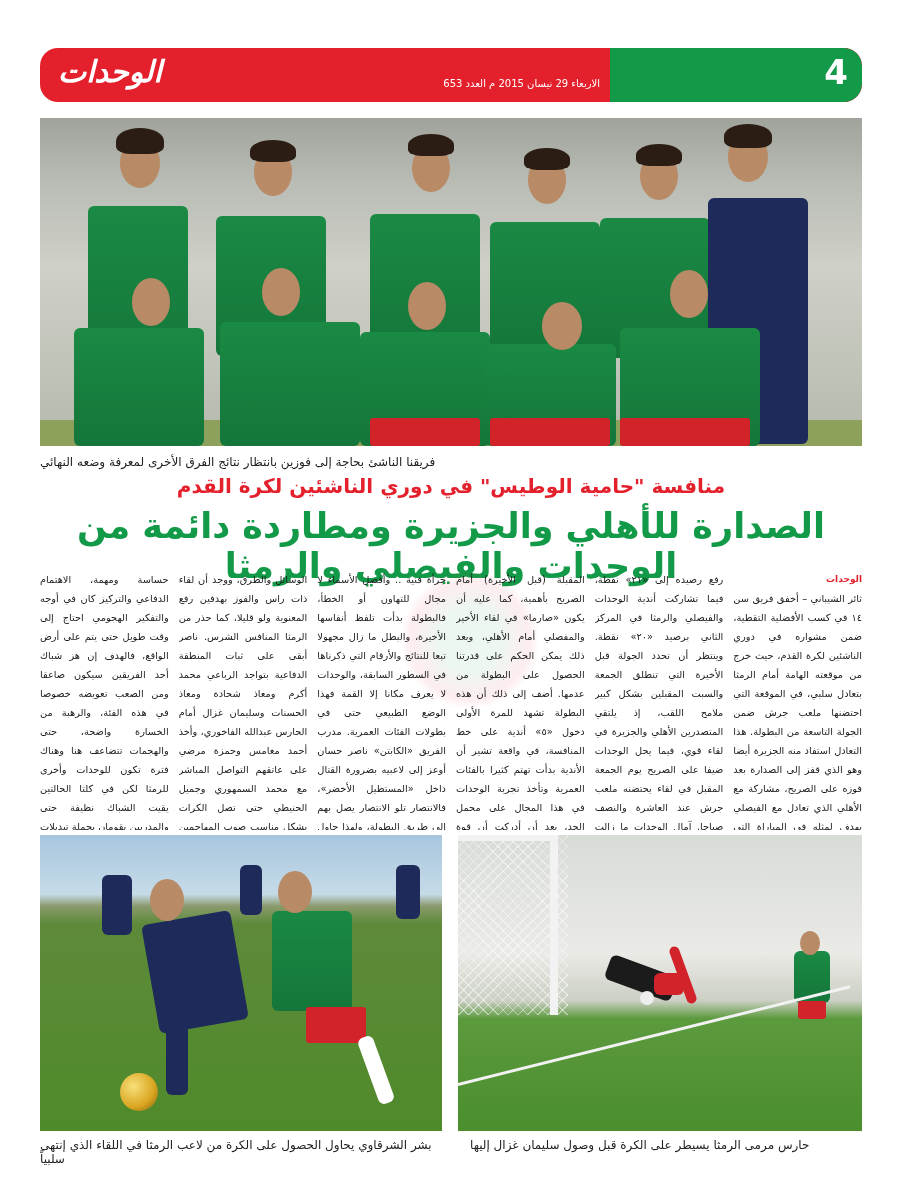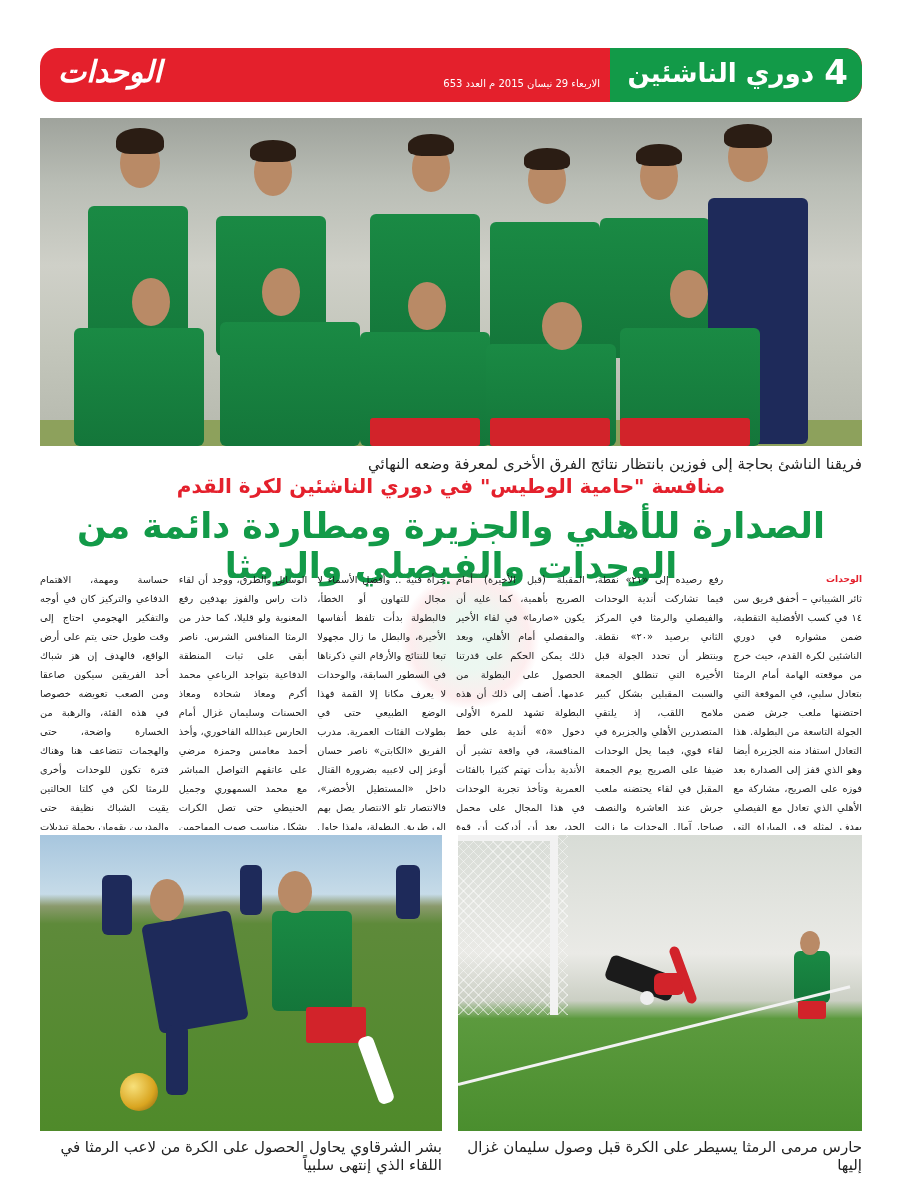--- a/index.html
+++ b/index.html
@@ -18,21 +18,21 @@
   .photo-top { left: 40px; top: 118px; width: 822px; height: 328px;
     background: linear-gradient(180deg, #9fa39c 0%, #b9bdb5 20%, #cfd0c8 45%, #c3c6bb 70%, #b5b8ad 100%); }
   .photo-top .turf { position: absolute; left: 0; bottom: 0; width: 100%; height: 26px; background: #8da15c; }
   .player { position: absolute; border-radius: 6px; }
   .jersey-g { background: linear-gradient(180deg, #1a8a44, #14763a); }
   .jersey-b { background: #1e2a5a; }
   .head { position: absolute; border-radius: 50%; background: #b98a66; }
   .hair { position: absolute; border-radius: 50% 50% 30% 30%; background: #2b1d14; }
   .shorts-r { position: absolute; background: #d2232a; border-radius: 3px; }
 
-  .caption { position: absolute; font-size: 15px; color: #222; direction: rtl; text-align: right; }
+  .caption { position: absolute; font-size: 12px; color: #222; direction: rtl; text-align: left; }
 
   
   .kicker { position: absolute; left: 40px; top: 474px; width: 822px; text-align: center; color: #e4202c; font-size: 20px; font-weight: bold; direction: rtl; }
   .headline { position: absolute; left: 40px; top: 506px; width: 822px; text-align: center; color: #129a48; font-size: 35px; font-weight: bold; direction: rtl; letter-spacing: -0.5px; }
 
   
   .columns { position: absolute; left: 40px; top: 570px; width: 822px; height: 260px; direction: rtl; display: flex; gap: 10px; }
   .col { flex: 1; font-size: 9.8px; line-height: 19px; text-align: justify; color: #1a1a1a; direction: rtl; overflow: hidden; }
   .byline { color: #e4202c; font-size: 9px; font-weight: bold; display: block; }
   .watermark { position: absolute; left: 400px; top: 570px; width: 140px; height: 140px; border-radius: 50%; opacity: 0.08; background: radial-gradient(circle, #129a48 30%, #e4202c 60%, transparent 70%); pointer-events: none; }
@@ -43,21 +43,20 @@
   .goal-post { position: absolute; background: #f2f2f2; }
   .net { position: absolute; background: repeating-linear-gradient(45deg, rgba(255,255,255,0.45) 0 1px, transparent 1px 7px), repeating-linear-gradient(-45deg, rgba(255,255,255,0.45) 0 1px, transparent 1px 7px); }
   .ball { position: absolute; border-radius: 50%; background: radial-gradient(circle at 35% 35%, #f7e07a, #d9a520 60%, #7a5a10); }
 </style>
 </head>
 <body>
 
 <div class="header">
   <div class="green"></div>
   <span class="page-num">4</span>
-  <span class="section">دوري الناشئين</span>
   <span class="dateline">الاربعاء 29 نيسان 2015 م العدد 653</span>
   <span class="brand">الوحدات</span>
 </div>
 
 <div class="photo photo-top">
   <div class="turf"></div>
 
   <div class="player jersey-g" style="left:48px;top:88px;width:100px;height:170px;"></div>
   <div class="head" style="left:80px;top:20px;width:40px;height:50px;"></div>
   <div class="hair" style="left:76px;top:10px;width:48px;height:26px;"></div>
@@ -145,13 +144,13 @@
   <div class="goal-post" style="left:0;top:0;width:100px;height:6px;"></div>
   <div class="player" style="left:148px;top:130px;width:70px;height:26px;background:#1b1b1b;transform:rotate(20deg);"></div>
   <div class="player" style="left:196px;top:138px;width:30px;height:22px;background:#d2232a;"></div>
   <div class="player" style="left:220px;top:110px;width:10px;height:60px;background:#d2232a;transform:rotate(-20deg);"></div>
   <div class="player jersey-g" style="left:336px;top:116px;width:36px;height:52px;"></div>
   <div class="head" style="left:342px;top:96px;width:20px;height:24px;"></div>
   <div class="shorts-r" style="left:340px;top:166px;width:28px;height:18px;"></div>
   <div class="player" style="left:182px;top:156px;width:14px;height:14px;background:#eee;border-radius:50%;"></div>
   <div class="goal-post" style="left:0;top:248px;width:404px;height:3px;transform:rotate(-14deg);transform-origin:left;"></div>
 </div>
-<div class="caption" style="left:458px;top:1138px;width:404px;">حارس مرمى الرمثا يسيطر على الكرة قبل وصول سليمان غزال إليها</div>
+<div class="caption" style="left:470px;top:1138px;width:404px;">حارس مرمى الرمثا يسيطر على الكرة قبل وصول سليمان غزال إليها</div>
 
 </body></html>

